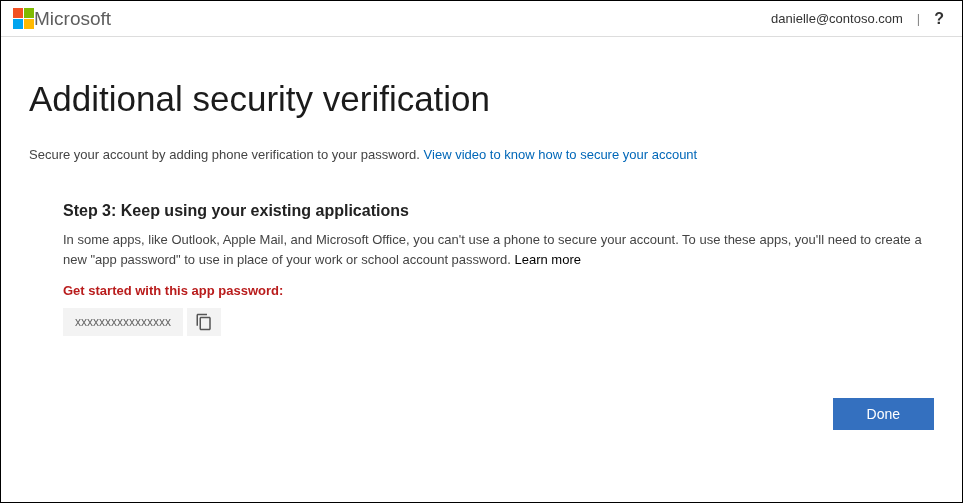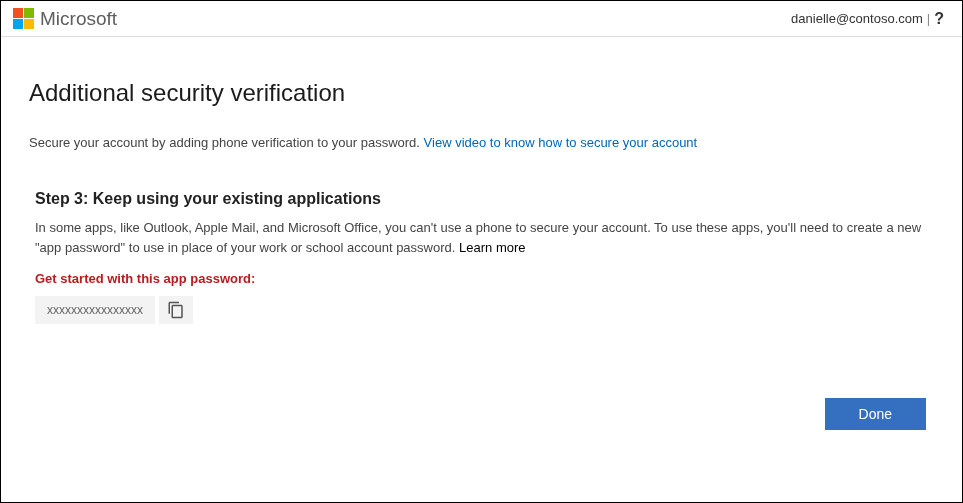--- a/index.html
+++ b/index.html
@@ -20,73 +20,73 @@
       display: flex;
       justify-content: space-between;
       align-items: center;
       padding: 6px 18px 6px 12px;
       border-bottom: 1px solid #ddd;
       height: 36px;
     }
     .brand {
       display: flex;
       align-items: center;
-      gap: 6px;
     }
     .ms-logo {
       display: grid;
       grid-template-columns: 10px 10px;
       grid-template-rows: 10px 10px;
       gap: 1px;
     }
     .ms-logo div:nth-child(1){background:#f25022;}
     .ms-logo div:nth-child(2){background:#7fba00;}
     .ms-logo div:nth-child(3){background:#00a4ef;}
     .ms-logo div:nth-child(4){background:#ffb900;}
     .brand-text {
       color: #5e5e5e;
       font-size: 19px;
       font-weight: 500;
     }
     .header-right {
       display: flex;
       align-items: center;
-      gap: 4px;
+      gap: 14px;
       color: #333;
       font-size: 13px;
     }
     .divider {
       color: #888;
     }
     .help {
       font-size: 16px;
       font-weight: 600;
       color: #333;
       cursor: pointer;
     }
     .main {
       padding: 42px 28px 0 28px;
     }
     .page-title {
-      font-size: 24px;
+      font-size: 35px;
       font-weight: 300;
       color: #1b1b1b;
       margin-bottom: 28px;
     }
     .subtitle {
       font-size: 13px;
       color: #444;
       margin-bottom: 40px;
     }
     .subtitle a {
       color: #0067b8;
       text-decoration: none;
     }
     .step-section {
       padding-left: 6px;
+      margin-left: 28px;
     }
     .step-title {
       font-size: 16px;
       font-weight: 600;
       color: #222;
       margin-bottom: 10px;
     }
     .step-body {
       font-size: 13px;
       color: #444;
@@ -127,21 +127,21 @@
       cursor: pointer;
       margin-left: 4px;
     }
     .copy-btn svg {
       width: 18px;
       height: 18px;
       fill: #555;
     }
     .done-btn {
       position: absolute;
-      right: 36px;
+      right: 28px;
       bottom: 72px;
       background: #3470bf;
       color: #fff;
       border: none;
       padding: 8px 34px;
       font-size: 14px;
       cursor: pointer;
     }
   </style>
 </head>

